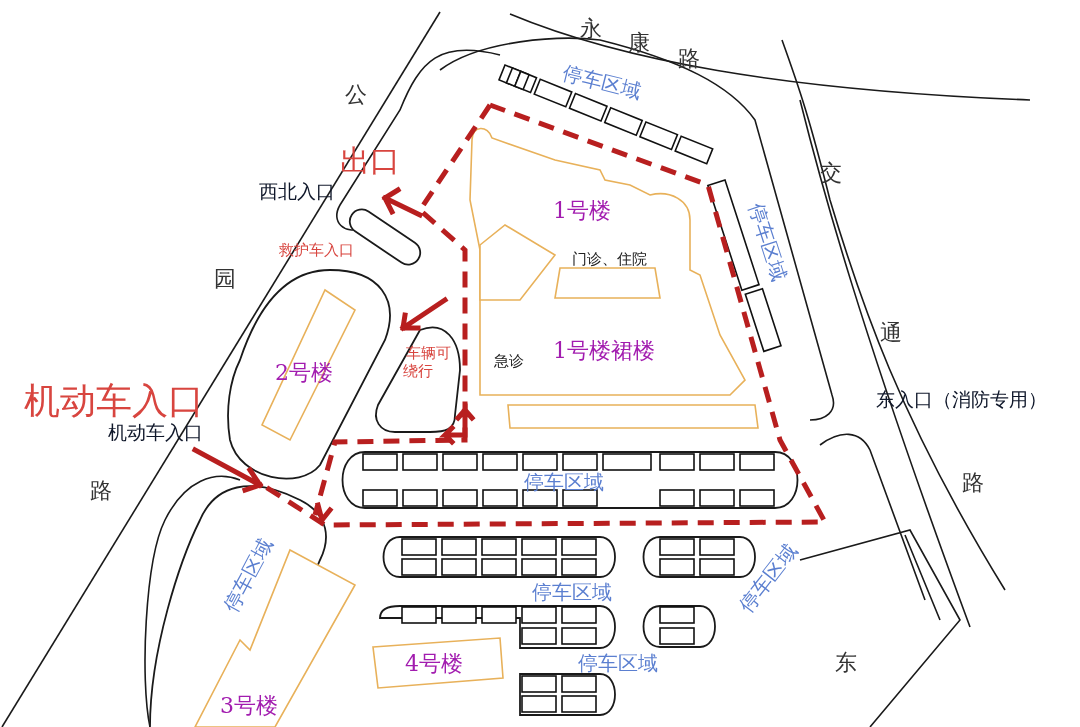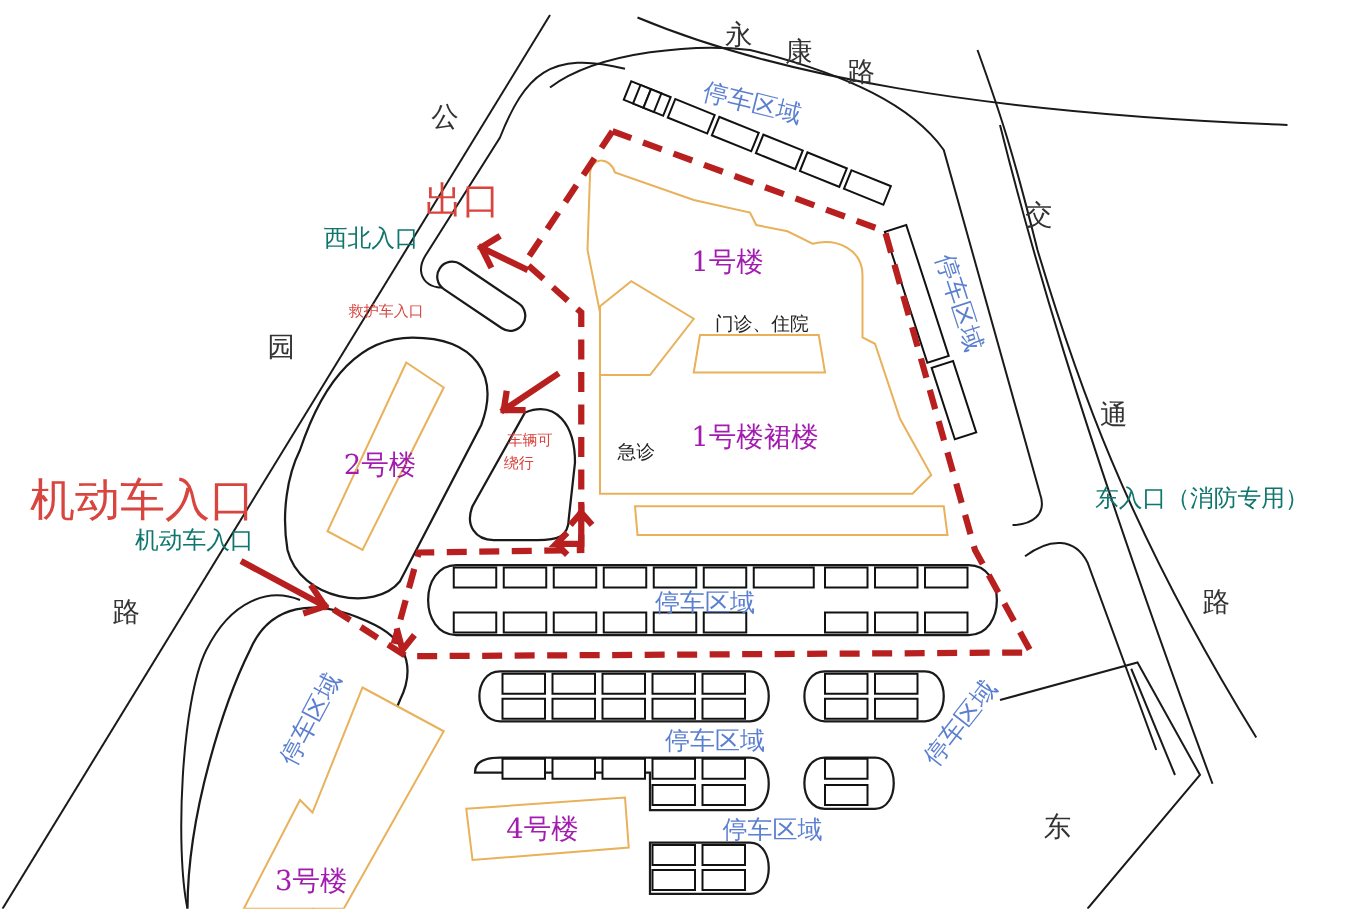--- a/index.html
+++ b/index.html
@@ -9,23 +9,23 @@
   .road { fill:none; stroke:#1a1a1a; stroke-width:1.6; }
   .island { fill:#ffffff; stroke:#1a1a1a; stroke-width:1.8; }
   .bldg { fill:#ffffff; stroke:#e8b15a; stroke-width:1.6; }
   .route { fill:none; stroke:#b81f1f; stroke-width:5; stroke-dasharray:16 10; }
   .arrow { fill:none; stroke:#b81f1f; stroke-width:5; stroke-linecap:square; }
   .slot { fill:#ffffff; stroke:#111; stroke-width:1.6; }
   .lbl { position:absolute; white-space:nowrap; line-height:1; }
   .road-name { font-family:"DejaVu Serif","Liberation Serif",serif; font-size:22px; color:#333; }
   .bname { font-family:"DejaVu Serif","Liberation Serif",serif; font-size:22px; color:#a21caf; }
   .park { font-size:20px; color:#5b7fd0; }
-  .gate { font-size:19px; color:#0f766e; }
+  .gate { font-size:19px; color:#0f172a; }
   .red-big { color:#d8453f; font-size:30px; }
-  .red-sm { color:#d8453f; font-size:12px; }
+  .red-sm { color:#d8453f; font-size:15px; }
   .small { font-size:15px; color:#222;margin-top:10px; }
 </style>
 </head>
 <body>
 
 <svg id="map" viewBox="0 0 1080 727" xmlns="http://www.w3.org/2000/svg">
 
   <g>
     <line class="road" x1="440" y1="12" x2="2" y2="727"></line>
     <path class="road" d="M500,55 C440,40 420,60 400,110 L340,205 C330,222 345,235 362,228"></path>

